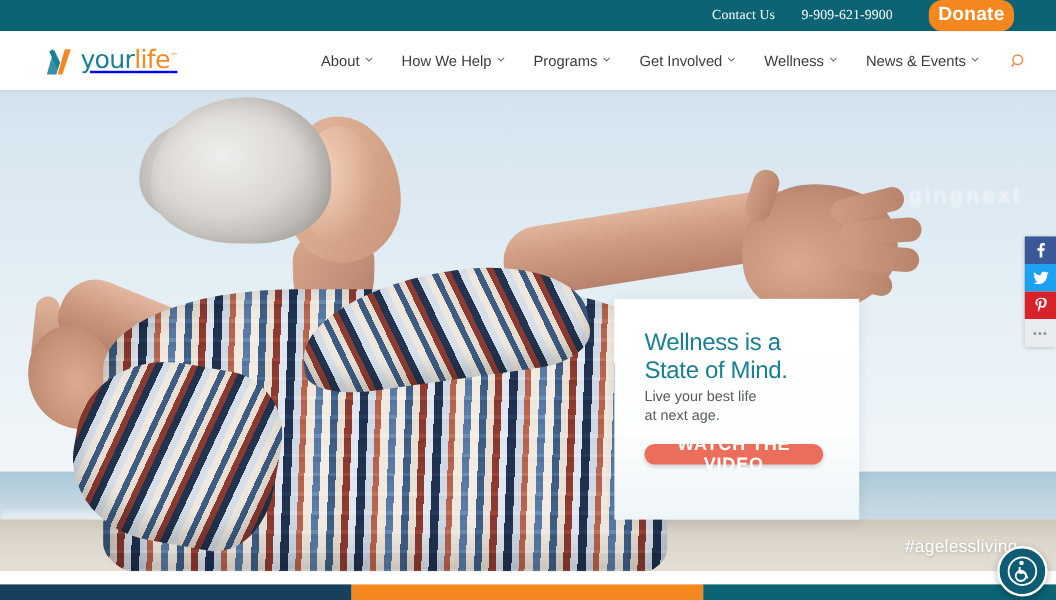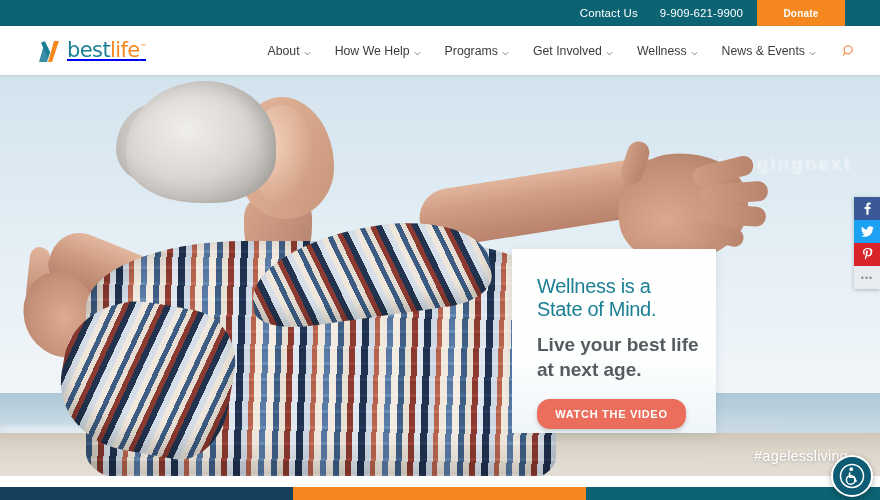--- a/index.html
+++ b/index.html
@@ -10,50 +10,50 @@
     background: #ffffff;
   }
   .page { position: relative; width: 880px; height: 500px; background:#fff; }
 
   
   .topbar {
     position: absolute; left:0; top:0; width:880px; height:26px;
     background:#0b6374;
     display:flex; align-items:stretch; justify-content:flex-end;
   }
-  .topbar-links { display:flex; align-items:center; gap:22px; padding-right:14px; }
+  .topbar-links { display:flex; align-items:center; gap:22px; padding-right:30px;font-family:Liberation Serif, serif; }
   .topbar-link {
     color:#ffffff; font-size:11.5px; letter-spacing:.1px;
     text-decoration:none; line-height:26px; white-space:nowrap;
   }
   .donate-btn {
-    background:#f5871f; color:#fff; font-size:10px; font-weight:700;
+    background:#f5871f; color:#fff; font-size:16px; font-weight:700;
     display:flex; align-items:center; justify-content:center;
-    width:88px; height:26px; text-decoration:none; letter-spacing:.2px;
+    width:71px; height:26px; text-decoration:none; letter-spacing:.2px;border-radius:11px;
   }
   .topbar-tail { width:35px; height:26px; background:#0b6374; }
 
   
   .navbar {
     position:absolute; left:0; top:26px; width:880px; height:49px;
     background:#ffffff; display:flex; align-items:center;
     box-shadow: 0 1px 3px rgba(0,0,0,.10);
     z-index: 20;
   }
   .logo-wrap { display:flex; align-items:center; margin-left:37px; }
   .logo-mark { width:27px; height:26px; margin-right:3px; }
   .logo-text { font-size:21px; letter-spacing:-.6px; line-height:1; white-space:nowrap;
                font-family:"DejaVu Sans", sans-serif; }
   .logo-aging { color:#1a7f94; }
   .logo-next  { color:#f5871f; }
   .logo-tm { font-size:7px; color:#f5871f; vertical-align:super; }
 
   .nav-menu { display:flex; align-items:center; margin-left:auto; margin-right:14px; gap:0; }
   .nav-item {
-    display:flex; align-items:flex-end; gap:4px;
+    display:flex; align-items:center; gap:4px;
     font-size:12.3px; color:#3c3c3c; text-decoration:none;
     padding:0 12px; white-space:nowrap; cursor:pointer;
   }
   .chev { display:inline-block; width:7px; height:7px; position:relative; top:-1px; }
   .chev svg { display:block; }
   .search-icon-btn { padding:0 10px 0 14px; cursor:pointer; display:flex; align-items:center; }
 
   
   .hero {
     position:absolute; left:0; top:75px; width:880px; height:401px;
@@ -234,28 +234,28 @@
     background: linear-gradient(180deg,#ffffff 0%, #fdfefe 60%, #eef5f8 100%);
     box-shadow: 0 2px 10px rgba(20,50,70,.10);
     z-index: 8;
     padding: 26px 0 0 25px;
   }
   .hero-h1 {
     color:#1b7f94; font-size:20px; line-height:1.17; font-weight:400;
     letter-spacing:-.3px;
   }
   .hero-sub {
-    margin-top:10px; color:#555b60; font-size:19px; line-height:1.35;font-weight:bold;
+    color:#555b60; font-size:12px; line-height:1.35;
   }
   .watch-btn {
     display:flex; align-items:center; justify-content:center;
-    margin-top:16px; width:149px; height:30px;
+    margin-top:16px; width:149px; height:17px;
     background:#eb6e5d; color:#ffffff;
     border:none; border-radius:13px;
-    font-size:11px; font-weight:700; letter-spacing:.7px;
+    font-size:15px; font-weight:700; letter-spacing:.7px;
     font-family:"Liberation Sans", sans-serif;
     box-shadow: 0 2px 4px rgba(0,0,0,.18);
     cursor:pointer;
   }
 
   
   .social-rail {
     position:absolute; right:0; top:197px; width:26px;
     display:flex; flex-direction:column; z-index:30;
     box-shadow:0 1px 4px rgba(0,0,0,.25);
@@ -303,21 +303,21 @@
   <div class="navbar">
 
     <a class="logo-wrap" href="#">
       <span class="logo-mark">
         <svg width="27" height="26" viewBox="0 0 27 26" aria-hidden="true">
           <path d="M2 24 L8 3 L13 14 L10 24 Z" fill="#3a8fa6"></path>
           <path d="M11 24 L17 3 L22 3 L15 24 Z" fill="#f5871f"></path>
           <path d="M7 3 L13 14 L11 20 L4 5 Z" fill="#1a7f94"></path>
         </svg>
       </span>
-      <span class="logo-text"><span class="logo-aging">best</span><span class="logo-next">life</span><span class="logo-tm">™</span></span>
+      <span class="logo-text"><span class="logo-aging">your</span><span class="logo-next">life</span><span class="logo-tm">™</span></span>
     </a>
 
     <nav class="nav-menu">
 
       <a class="nav-item" href="#">
         <span>About</span>
         <span class="chev">
           <svg width="7" height="7" viewBox="0 0 8 8">
               <path d="M1 2.5 L4 5.5 L7 2.5" fill="none" stroke="#6f6f6f" stroke-width="1"></path>
             </svg>

